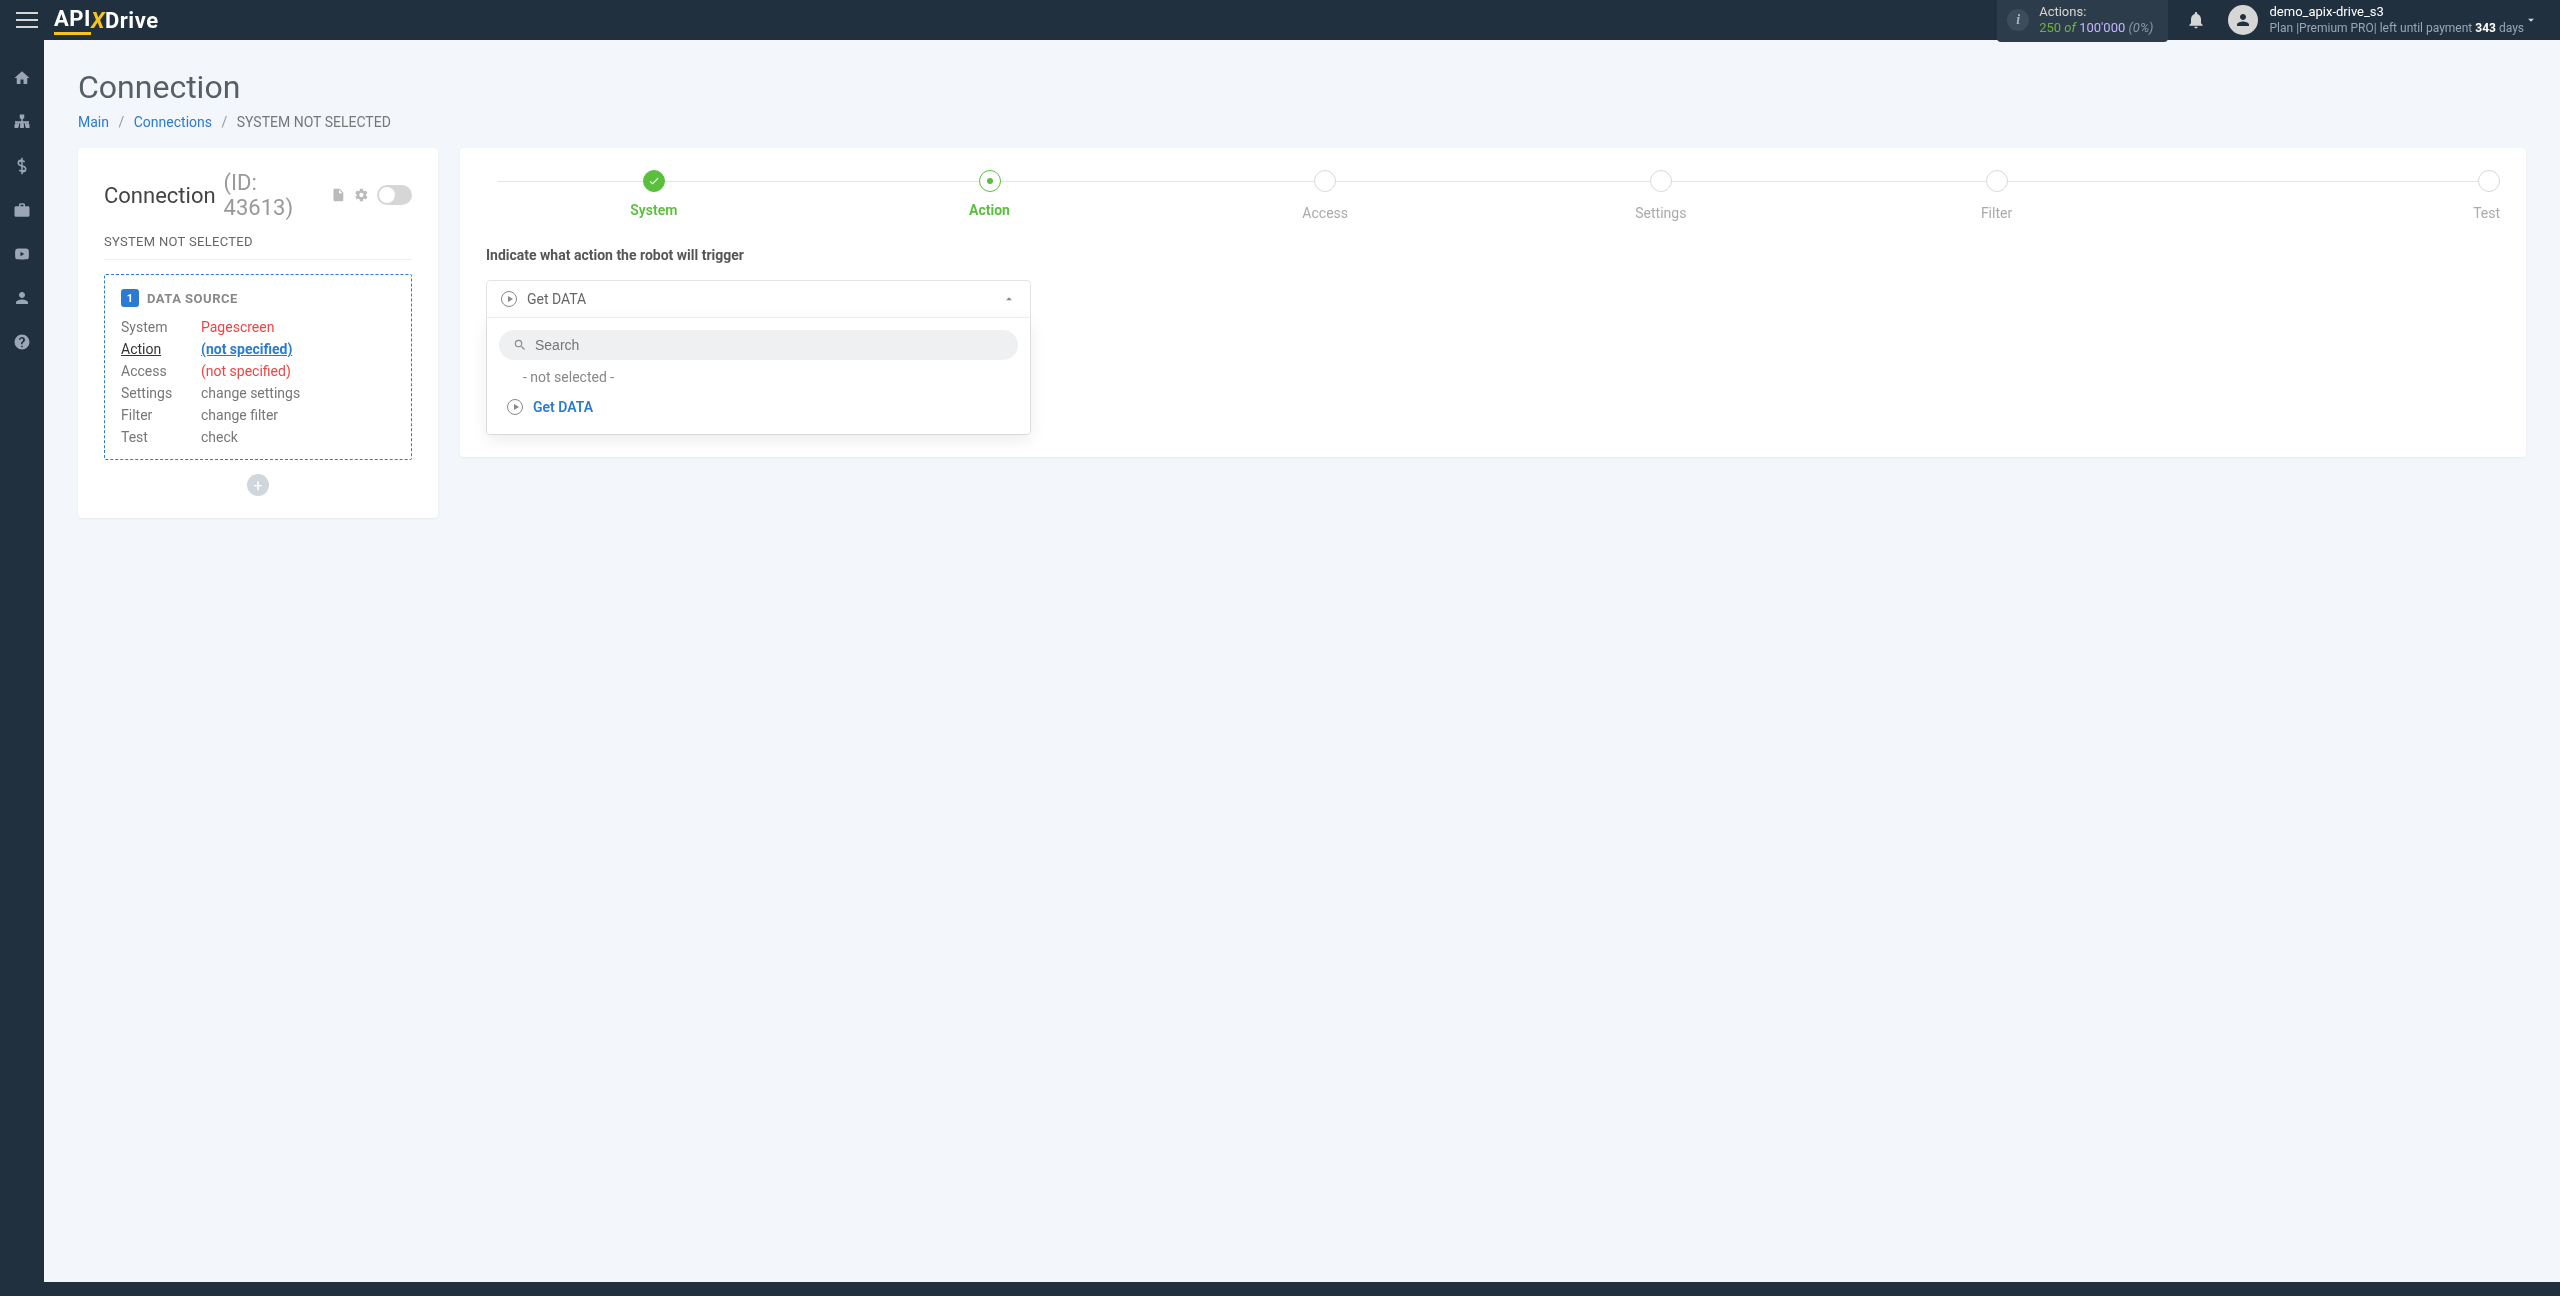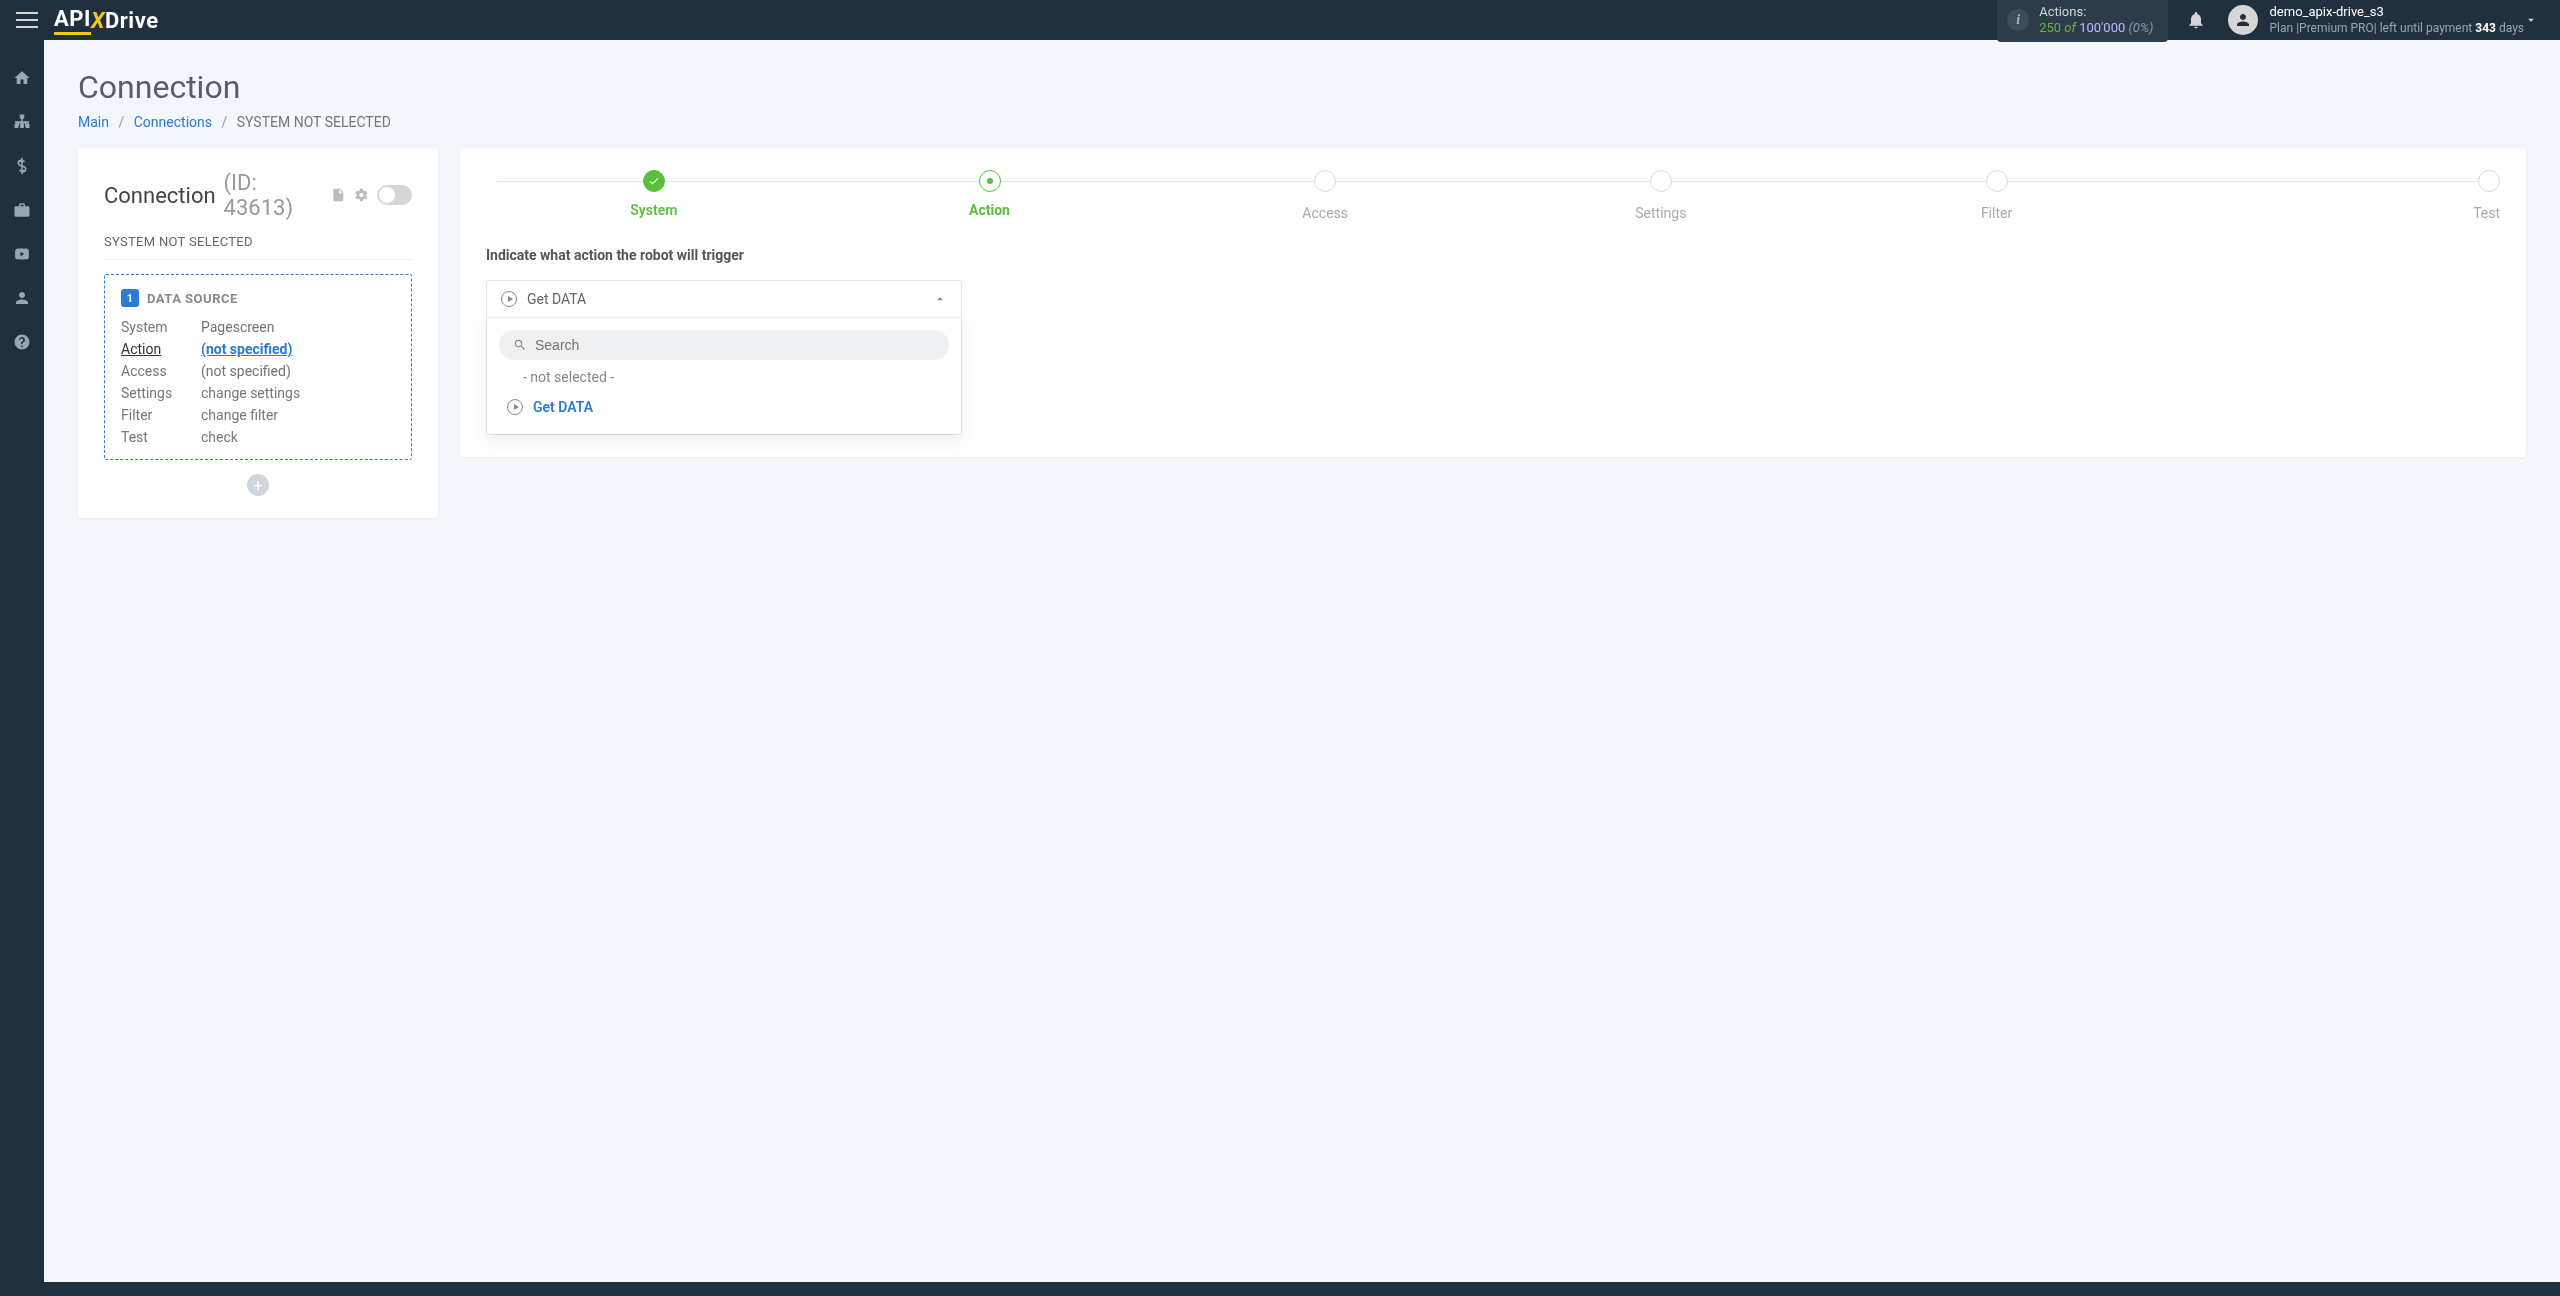--- a/index.html
+++ b/index.html
@@ -83,21 +83,21 @@
   .sys-not { font-size:13px; color:#666; letter-spacing:.3px; border-bottom:1px solid #eee; padding-bottom:10px; margin-bottom:14px;}
   
   .ds-box { border:1px dashed #2a7bd1; border-radius:2px; padding:14px 16px; }
   .ds-head { display:flex; align-items:center; gap:8px; margin-bottom:12px;}
   .badge { width:18px; height:18px; background:#2a7bd1; color:#fff; font-size:11px; font-weight:700; border-radius:3px; display:flex; align-items:center; justify-content:center;}
   .ds-head .label { color:#888; font-weight:700; font-size:13px; letter-spacing:.5px;}
   .ds-rows { display:grid; grid-template-columns: 80px 1fr; row-gap:6px; font-size:14px;}
   .ds-rows .k { color:#777; }
   .ds-rows .k.active { color:#333; text-decoration:underline; }
   .ds-rows .v { color:#777; }
-  .ds-rows .v.link { color:#737373; cursor:pointer;}
+  .ds-rows .v.link { color:#ef4444; cursor:pointer;}
   .ds-rows .v.linku { color:#2a7bd1; text-decoration:underline; font-weight:700; cursor:pointer;}
   .plus { width:22px; height:22px; border-radius:50%; background:#cfd6dc; color:#fff; display:flex; align-items:center; justify-content:center; margin:14px auto 0; cursor:pointer; font-size:16px;}
   
   .right-title { font-size:22px; color:#444; margin-bottom:22px;}
   .right-title .sub { color:#999; }
   
   .stepper { display:flex; align-items:flex-start; margin-bottom:26px; position:relative;}
   .step { flex:1; text-align:center; position:relative;}
   .step:first-child { text-align:left; }
   .step:last-child { text-align:right; }
@@ -106,21 +106,21 @@
   .step.done .dot svg { width:12px; height:12px; fill:#fff;}
   .step.active .dot { border-color:#5bbf3e;}
   .step.active .dot::after { content:''; width:6px; height:6px; background:#5bbf3e; border-radius:50%;}
   .step .label { display:block; margin-top:10px; color:#aaa; font-size:14px;}
   .step.done .label { color:#5bbf3e; font-weight:600;}
   .step.active .label { color:#5bbf3e; font-weight:700;}
   .step-line { position:absolute; top:11px; left:11px; right:11px; height:1px; background:#e2e5e8; z-index:1;}
   
   .section-label { font-size:14px; font-weight:700; color:#555; margin-bottom:17px;}
   
-  .dropdown { border:1px solid #e2e5e8; border-radius:4px; position:relative; width:476px;}
+  .dropdown { border:1px solid #e2e5e8; border-radius:4px; position:relative; width:545px;}
   .dd-selected { padding:10px 14px; display:flex; align-items:center; gap:10px; cursor:pointer;}
   .play-circle { width:16px; height:16px; border:1.5px solid #888; border-radius:50%; display:flex; align-items:center; justify-content:center;}
   .play-circle::after { content:''; border-left:5px solid #888; border-top:3px solid transparent; border-bottom:3px solid transparent; margin-left:2px;}
   .dd-selected .text { color:#666; flex:1;}
   .dd-chev { transform:rotate(180deg);}
   .dd-panel { border-top:1px solid #eee; padding:12px; box-shadow:0 6px 16px rgba(0,0,0,.08);}
   .dd-search { background:#eef0f2; border-radius:20px; padding:7px 14px; display:flex; align-items:center; gap:8px; margin-bottom:2px;}
   .dd-search input { border:none; background:transparent; outline:none; flex:1; font-size:14px; color:#666;}
   .dd-opt { padding:7px 8px 7px 24px; color:#888; font-size:14px;}
   .dd-opt.selectable { color:#2a7bd1; font-weight:600; display:flex; align-items:center; gap:10px; padding-left:8px; cursor:pointer;}

